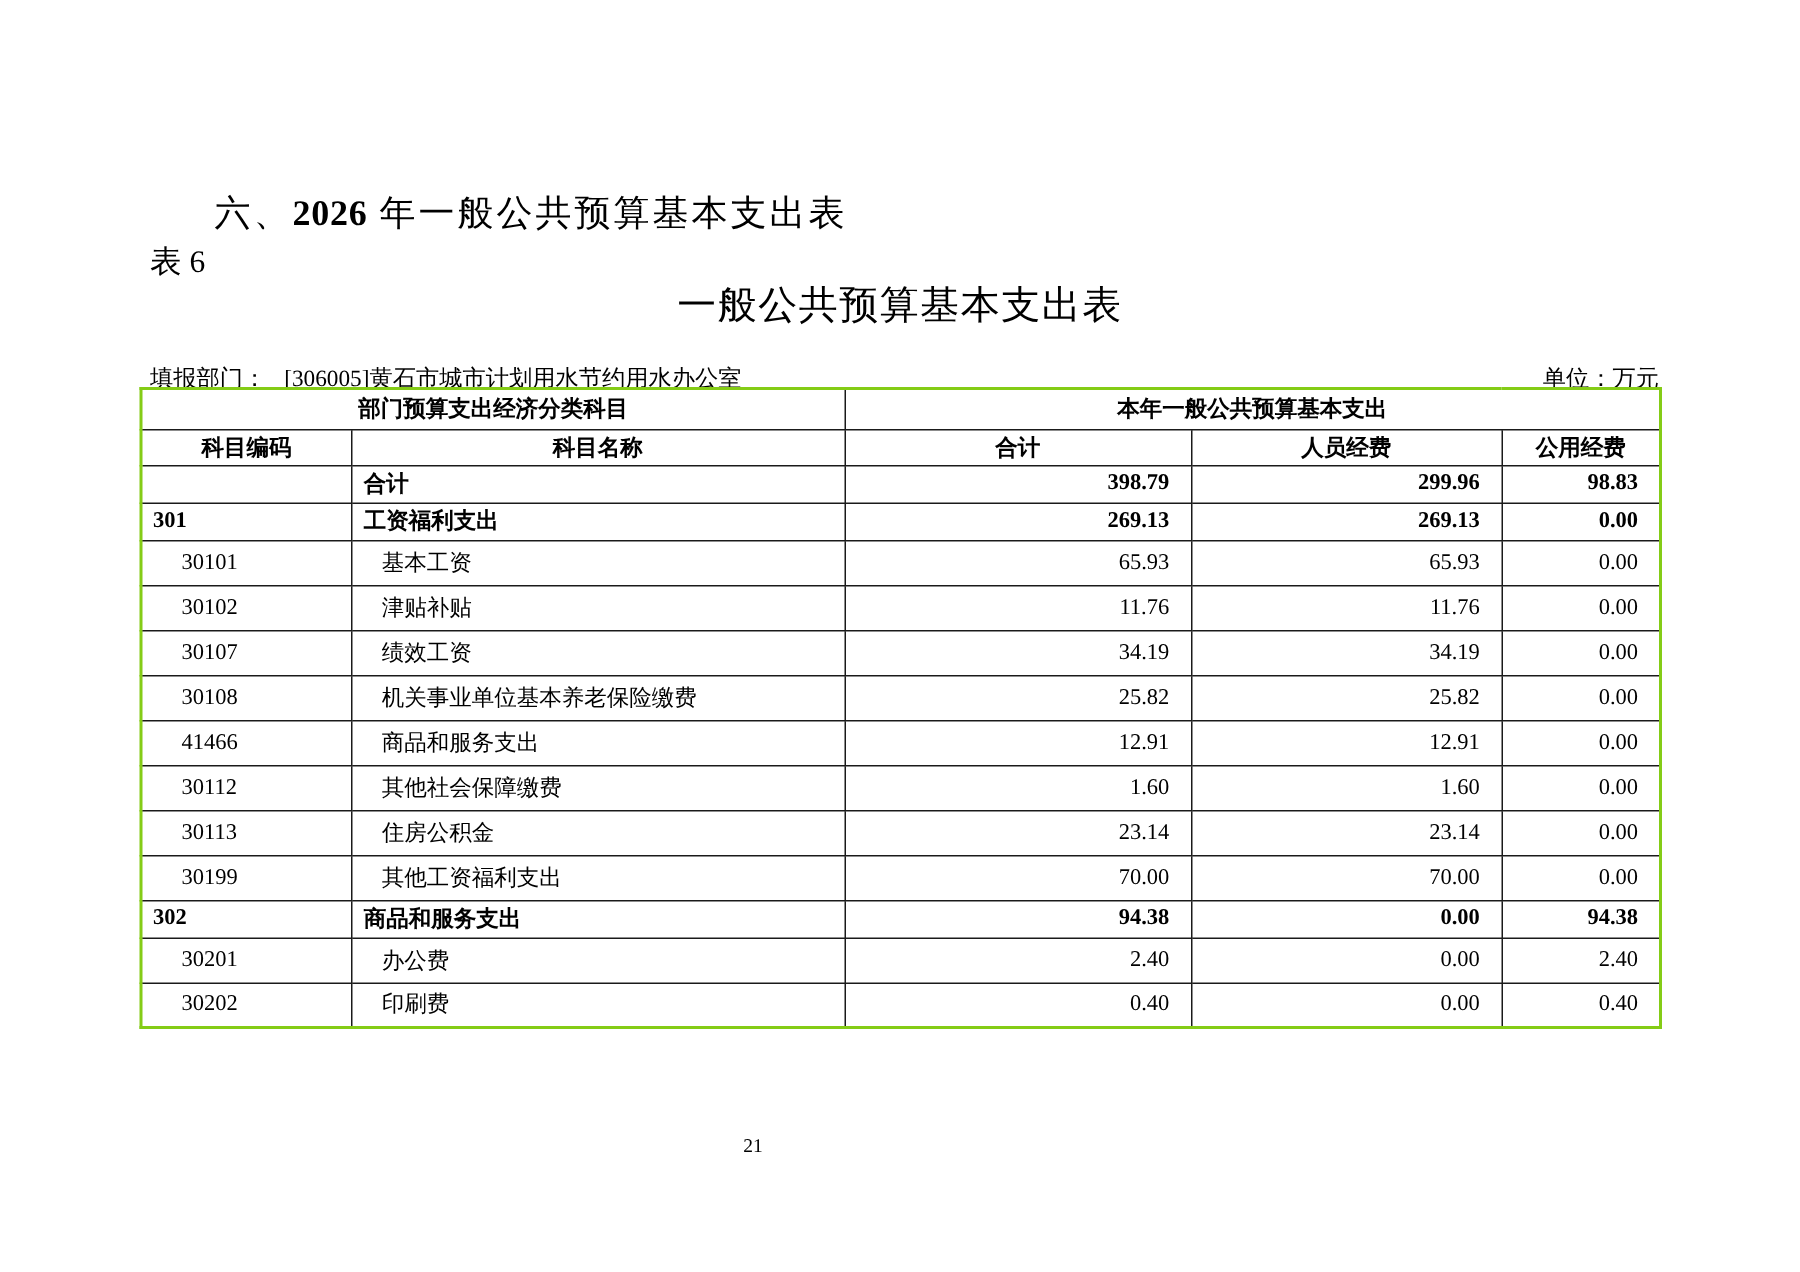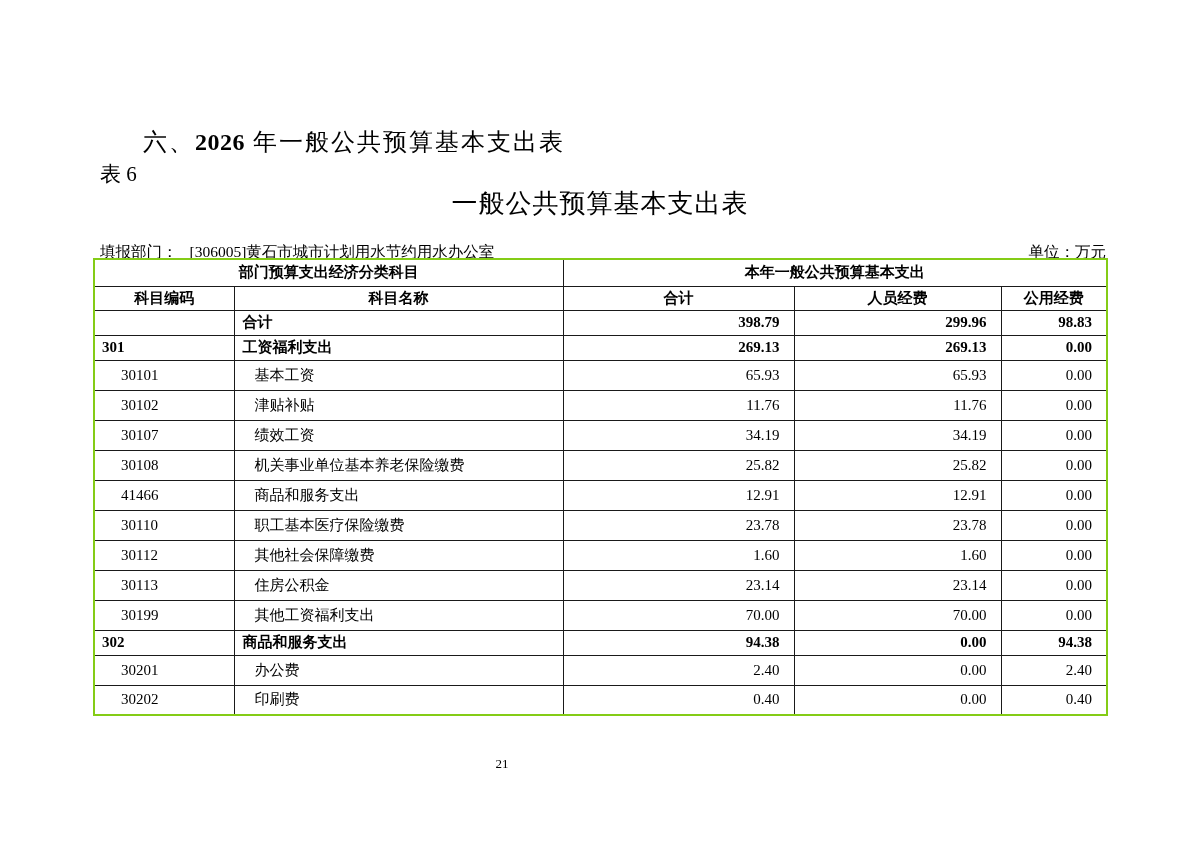--- a/index.html
+++ b/index.html
@@ -134,27 +134,20 @@
     <td class="num">0.00</td>
   </tr>
       <tr class="level-child">
     <td class="code">41466</td>
     <td class="name">商品和服务支出</td>
     <td class="num">12.91</td>
     <td class="num">12.91</td>
     <td class="num">0.00</td>
   </tr>
       <tr class="level-child">
-    <td class="code">30110</td>
-    <td class="name">职工基本医疗保险缴费</td>
-    <td class="num">23.78</td>
-    <td class="num">23.78</td>
-    <td class="num">0.00</td>
-  </tr>
-      <tr class="level-child">
     <td class="code">30112</td>
     <td class="name">其他社会保障缴费</td>
     <td class="num">1.60</td>
     <td class="num">1.60</td>
     <td class="num">0.00</td>
   </tr>
       <tr class="level-child">
     <td class="code">30113</td>
     <td class="name">住房公积金</td>
     <td class="num">23.14</td>

